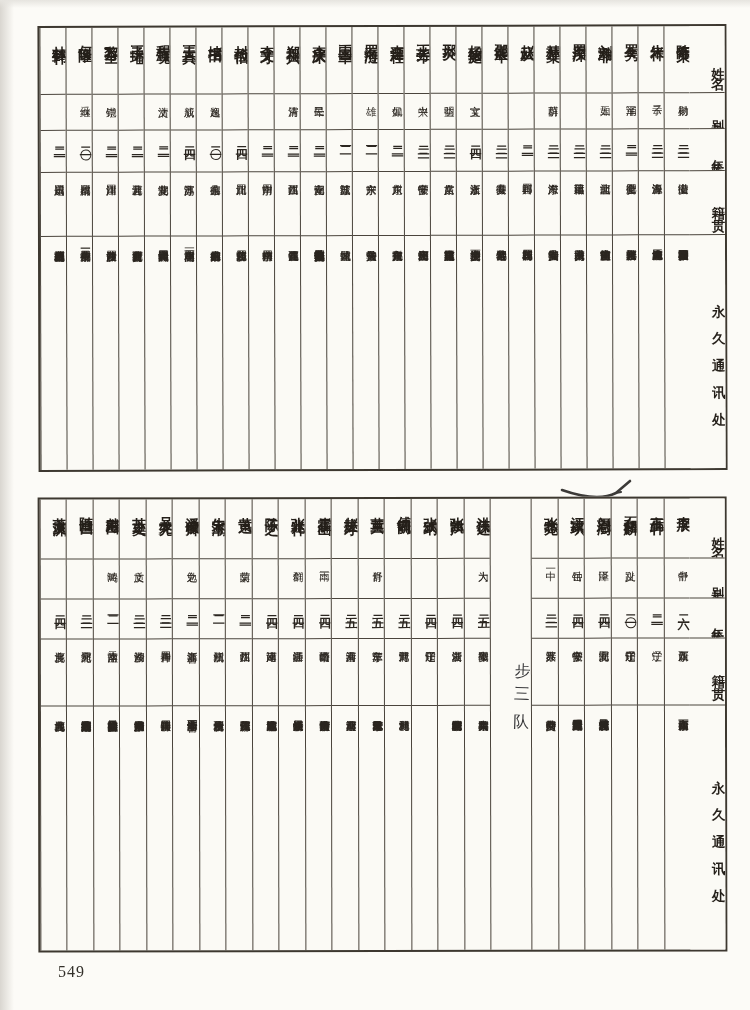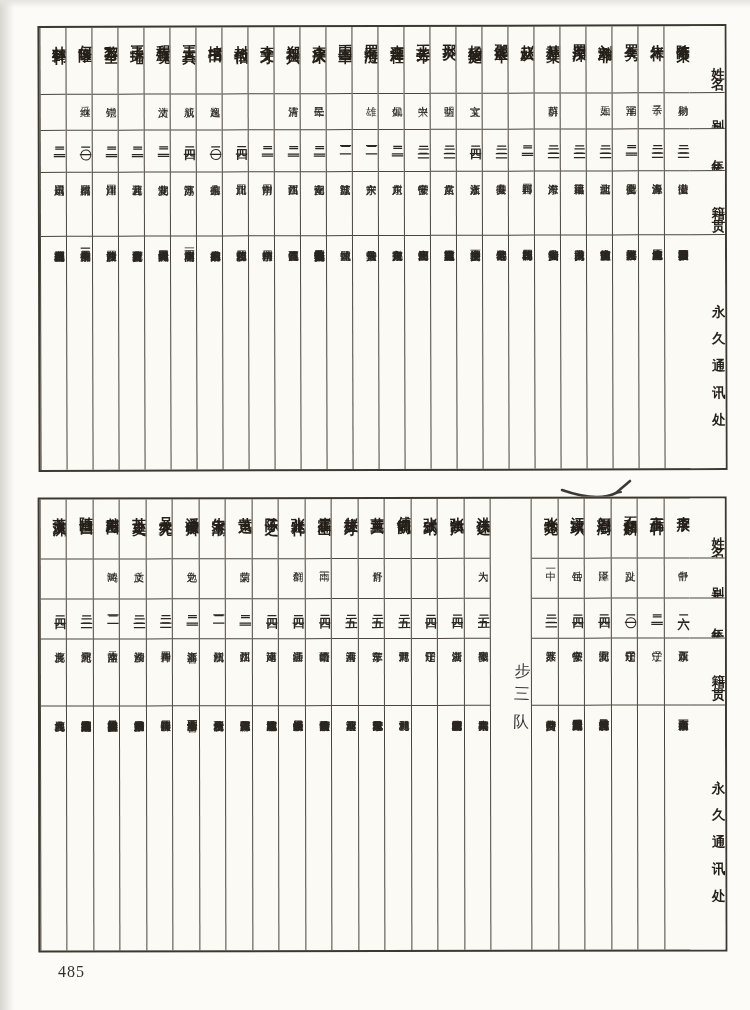--- a/index.html
+++ b/index.html
@@ -469,13 +469,13 @@
     </div>
     <div class="col">
       <div class="cell r-name">萧文渊</div>
       <div class="cell r-alias"></div>
       <div class="cell r-age">二四</div>
       <div class="cell r-native">河北良乡</div>
       <div class="cell r-addr">河北良乡县城内</div>
     </div>
   </div>
 
-<div class="page-number">485</div>
+<div class="page-number">549</div>
 
 </body></html>

